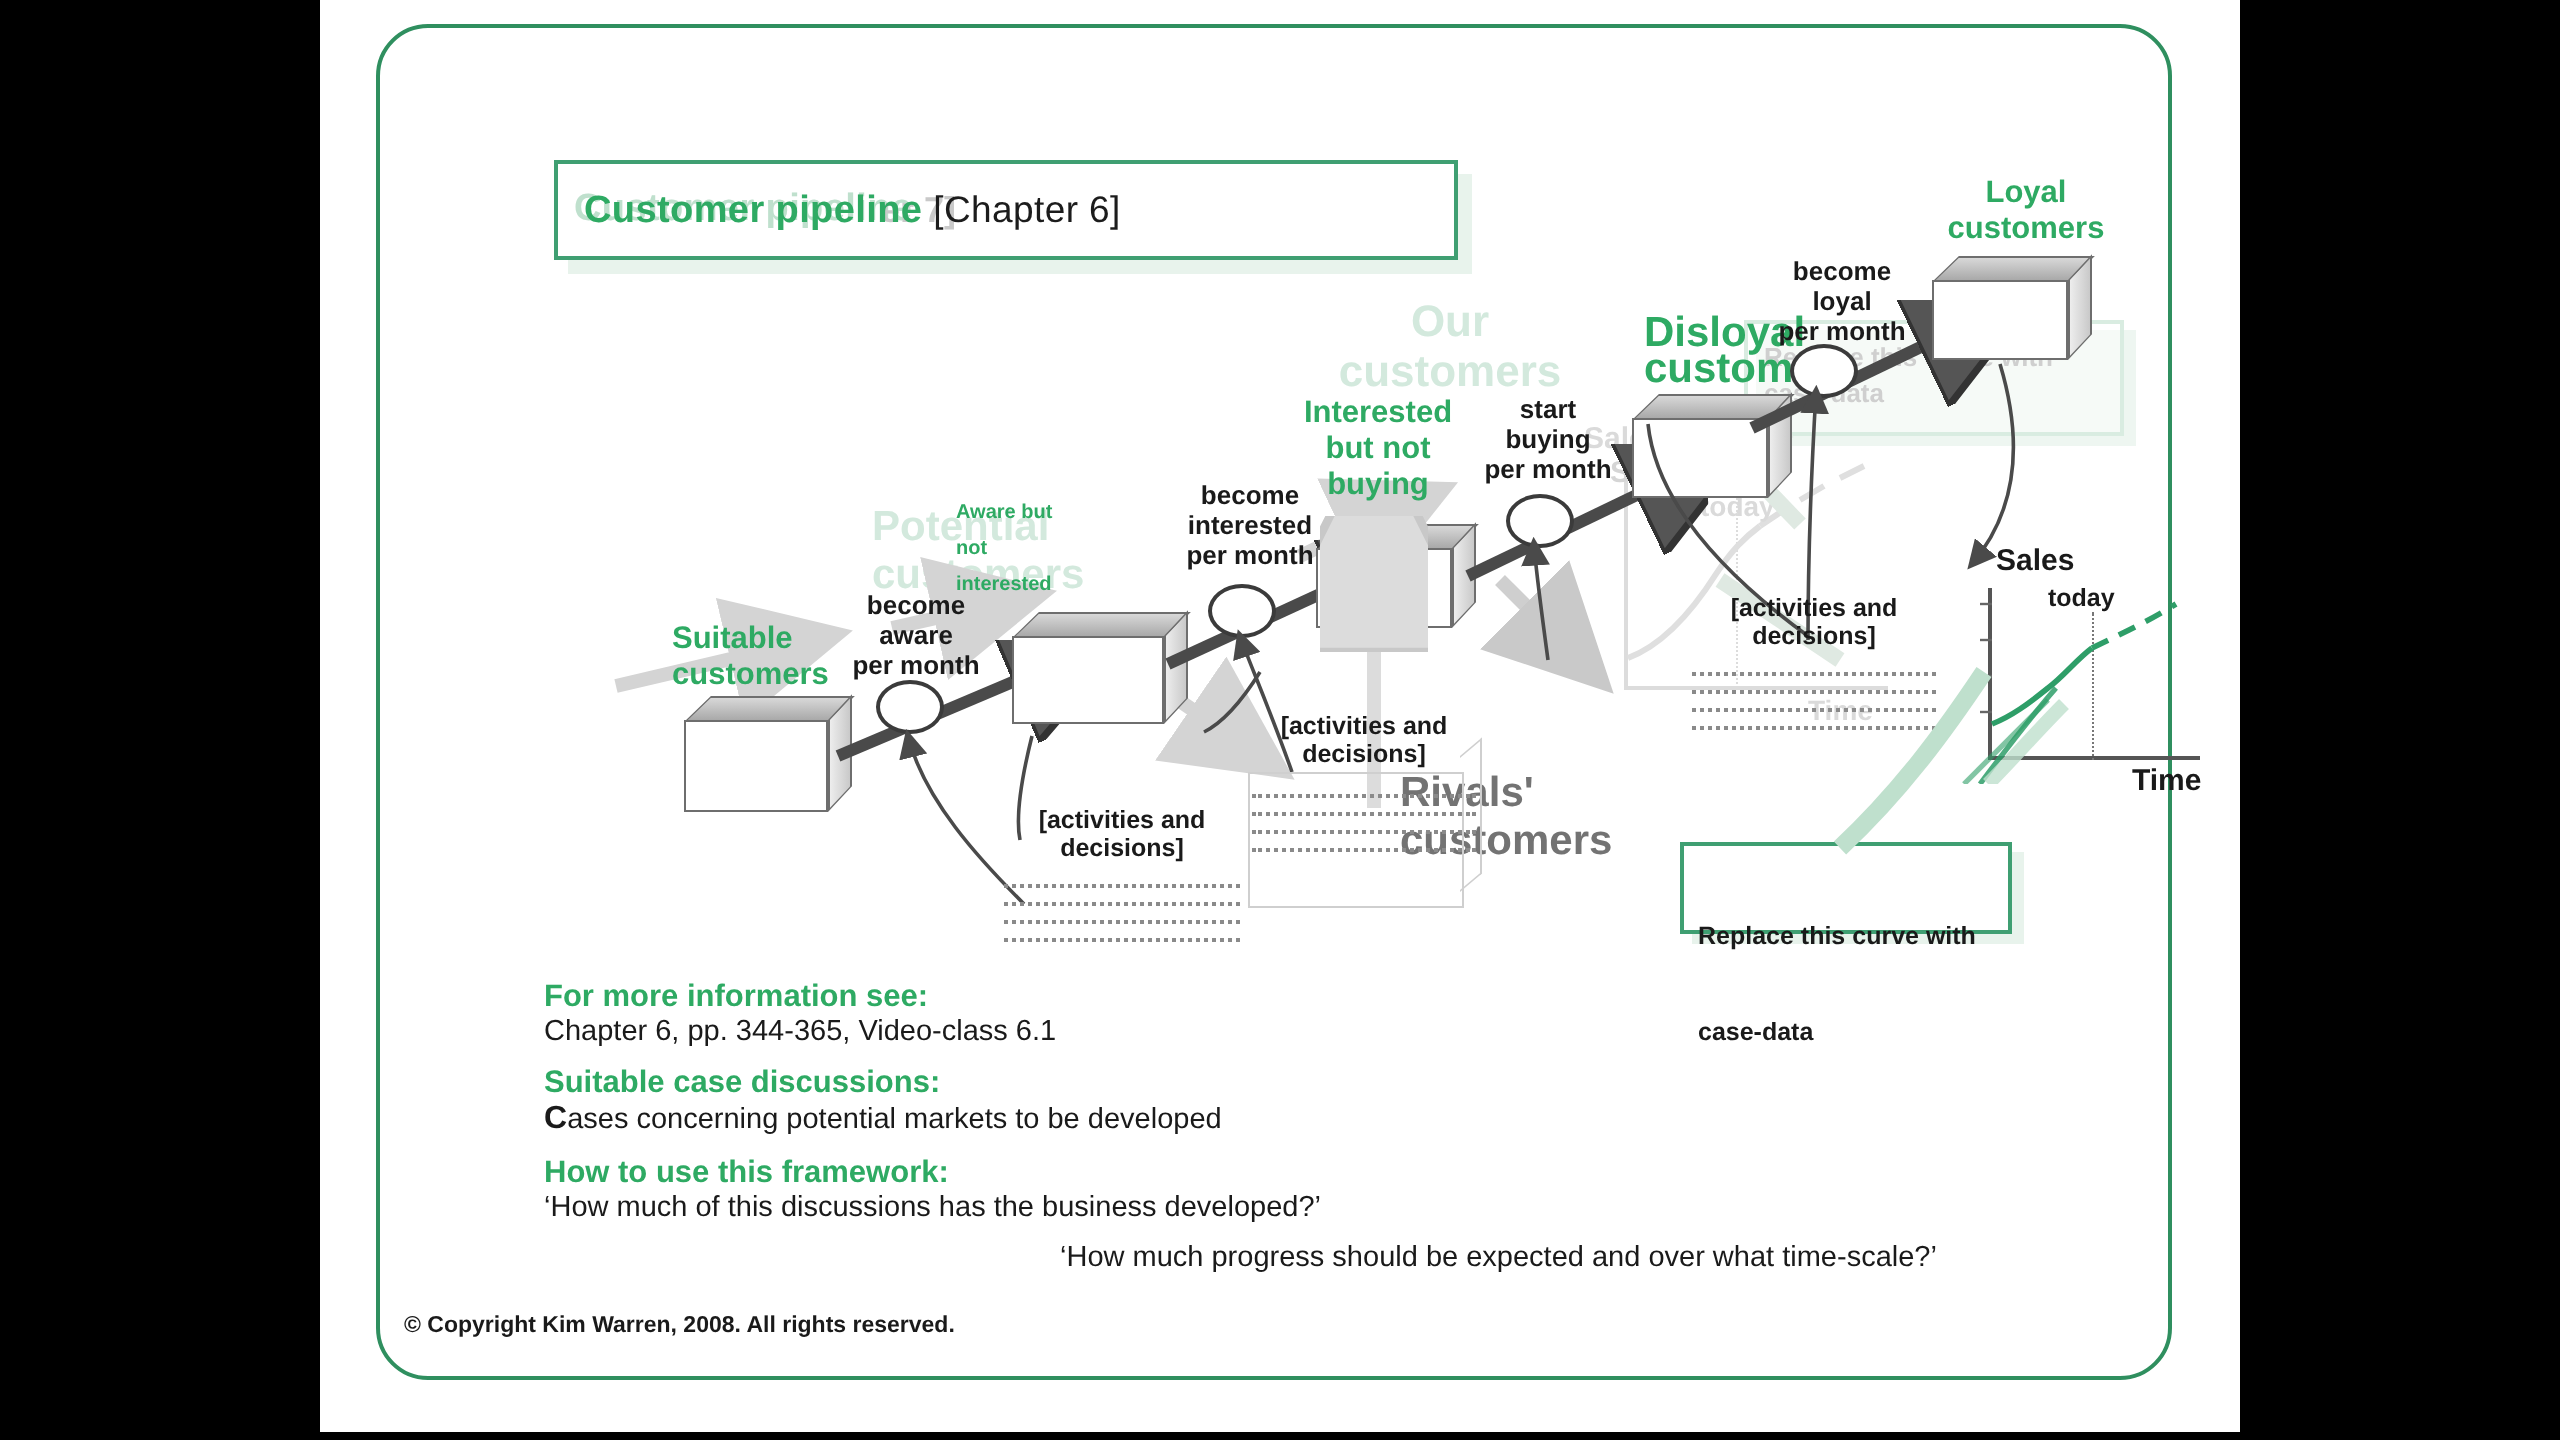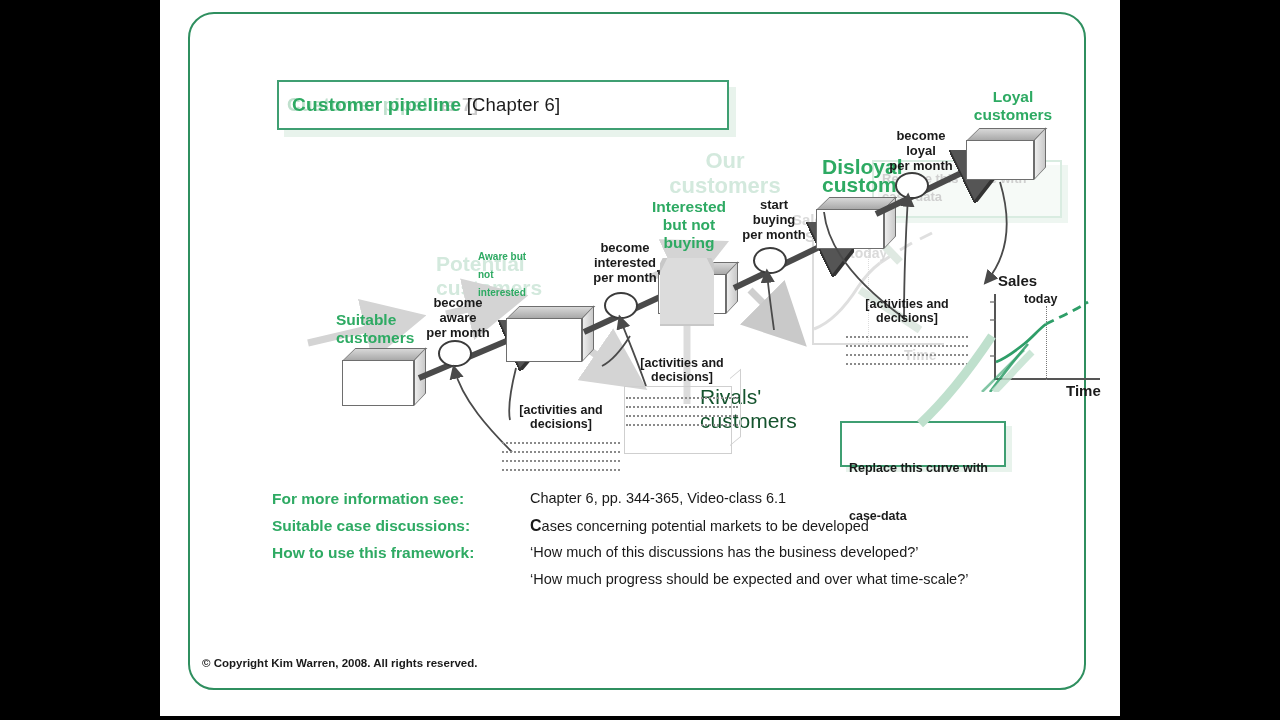--- a/index.html
+++ b/index.html
@@ -27,21 +27,21 @@
   #title-cur{position:absolute;left:132px;top:94px;font-size:19px;letter-spacing:.2px;}
   #title-new{color:#1c1c1c;font-weight:normal;font-size:18.5px;}
   #title-ghost1{position:absolute;left:127px;top:94px;font-size:19px;color:#bfe0cd;
             font-weight:bold;letter-spacing:.2px;}
   #title-ghost2{position:absolute;left:280px;top:95px;font-size:18px;color:#c9c9c9;
             font-weight:bold;}
 
   
   .ghost-grn{color:#d3e9dd;font-weight:bold;}
   .ghost-gry{color:#d8d8d8;font-weight:bold;}
-  .ghost-pnk{color:#14532d;font-weight:normal;}
+  .ghost-pnk{color:#737373;font-weight:bold;}
 
   
   .stock{position:absolute;}
   .stock .face{position:absolute;left:0;top:12px;width:100%;height:calc(100% - 12px);
         background:#fff;border:1.4px solid #6e6e6e;box-sizing:border-box;}
   .stock .top{position:absolute;left:0;top:0;width:100%;height:13px;
         background:linear-gradient(#d8d8d8,#a9a9a9);border:1.3px solid #6e6e6e;
         box-sizing:border-box;transform:skewX(-46deg);transform-origin:bottom left;}
   .stock .side{position:absolute;right:-12px;top:12px;width:12px;height:calc(100% - 12px);
         background:linear-gradient(90deg,#ededed,#c9c9c9);border:1.3px solid #6e6e6e;
@@ -55,21 +55,21 @@
   .dotline{height:0;border-top:2.5px dotted #8a8a8a;}
   .actbox{position:absolute;}
   .actbox .dl{margin-bottom:7px;}
 
   
   .callout{position:absolute;border:2.2px solid #3f9f72;background:#fff;box-sizing:border-box;}
   .callout-sh{position:absolute;background:#e8f3ec;}
 
   
   #info{position:absolute;left:112px;top:490px;width:790px;}
-  #info .row{display:flex;margin-bottom:9px;}
+  #info .row{display:flex;margin-bottom:9px;flex-direction:column;}
   #info .lab{width:258px;color:#2eaa63;font-weight:bold;font-size:15.5px;}
   #info .val{color:#1a1a1a;font-size:14.5px;}
   #info .val .cap{font-weight:bold;font-size:16px;}
   #info .sub{color:#1a1a1a;font-size:14.5px;margin-left:258px;margin-bottom:9px;}
   #copy{position:absolute;left:42px;top:657px;color:#1a1a1a;font-weight:bold;font-size:11.5px;text-align:center;}
 </style>
 </head>
 <body>
 
 <div class="lbar"></div>

